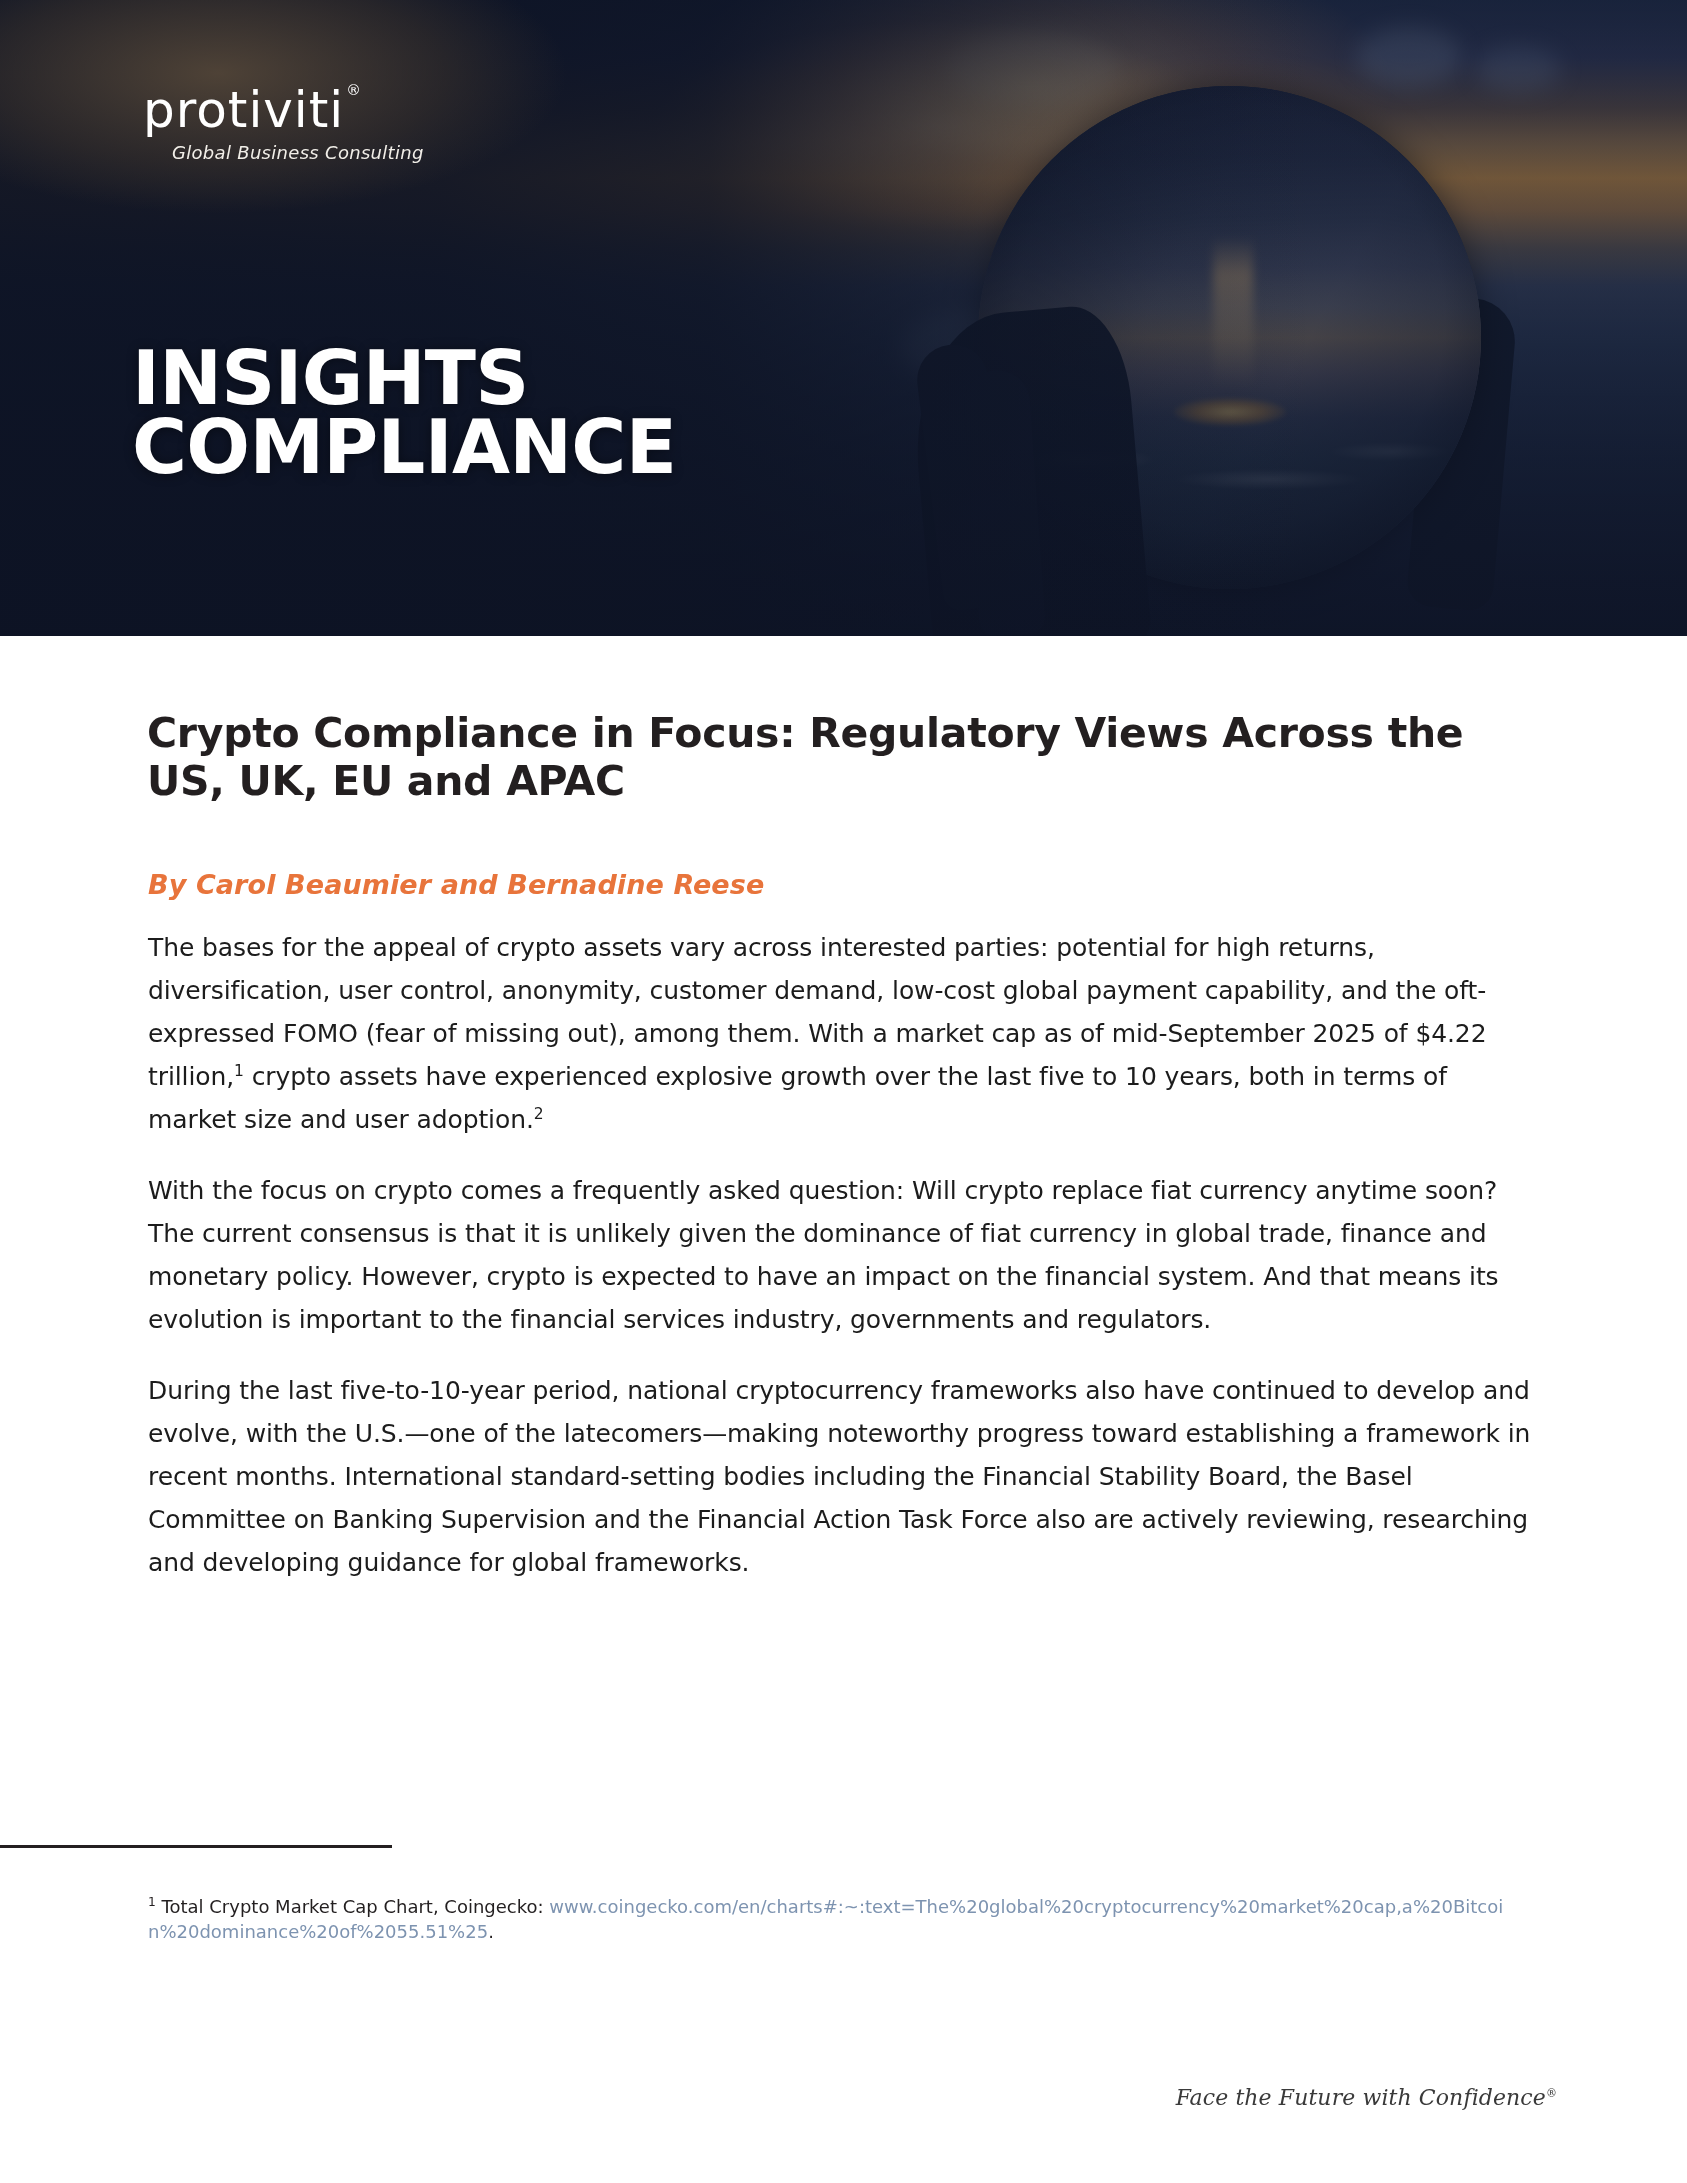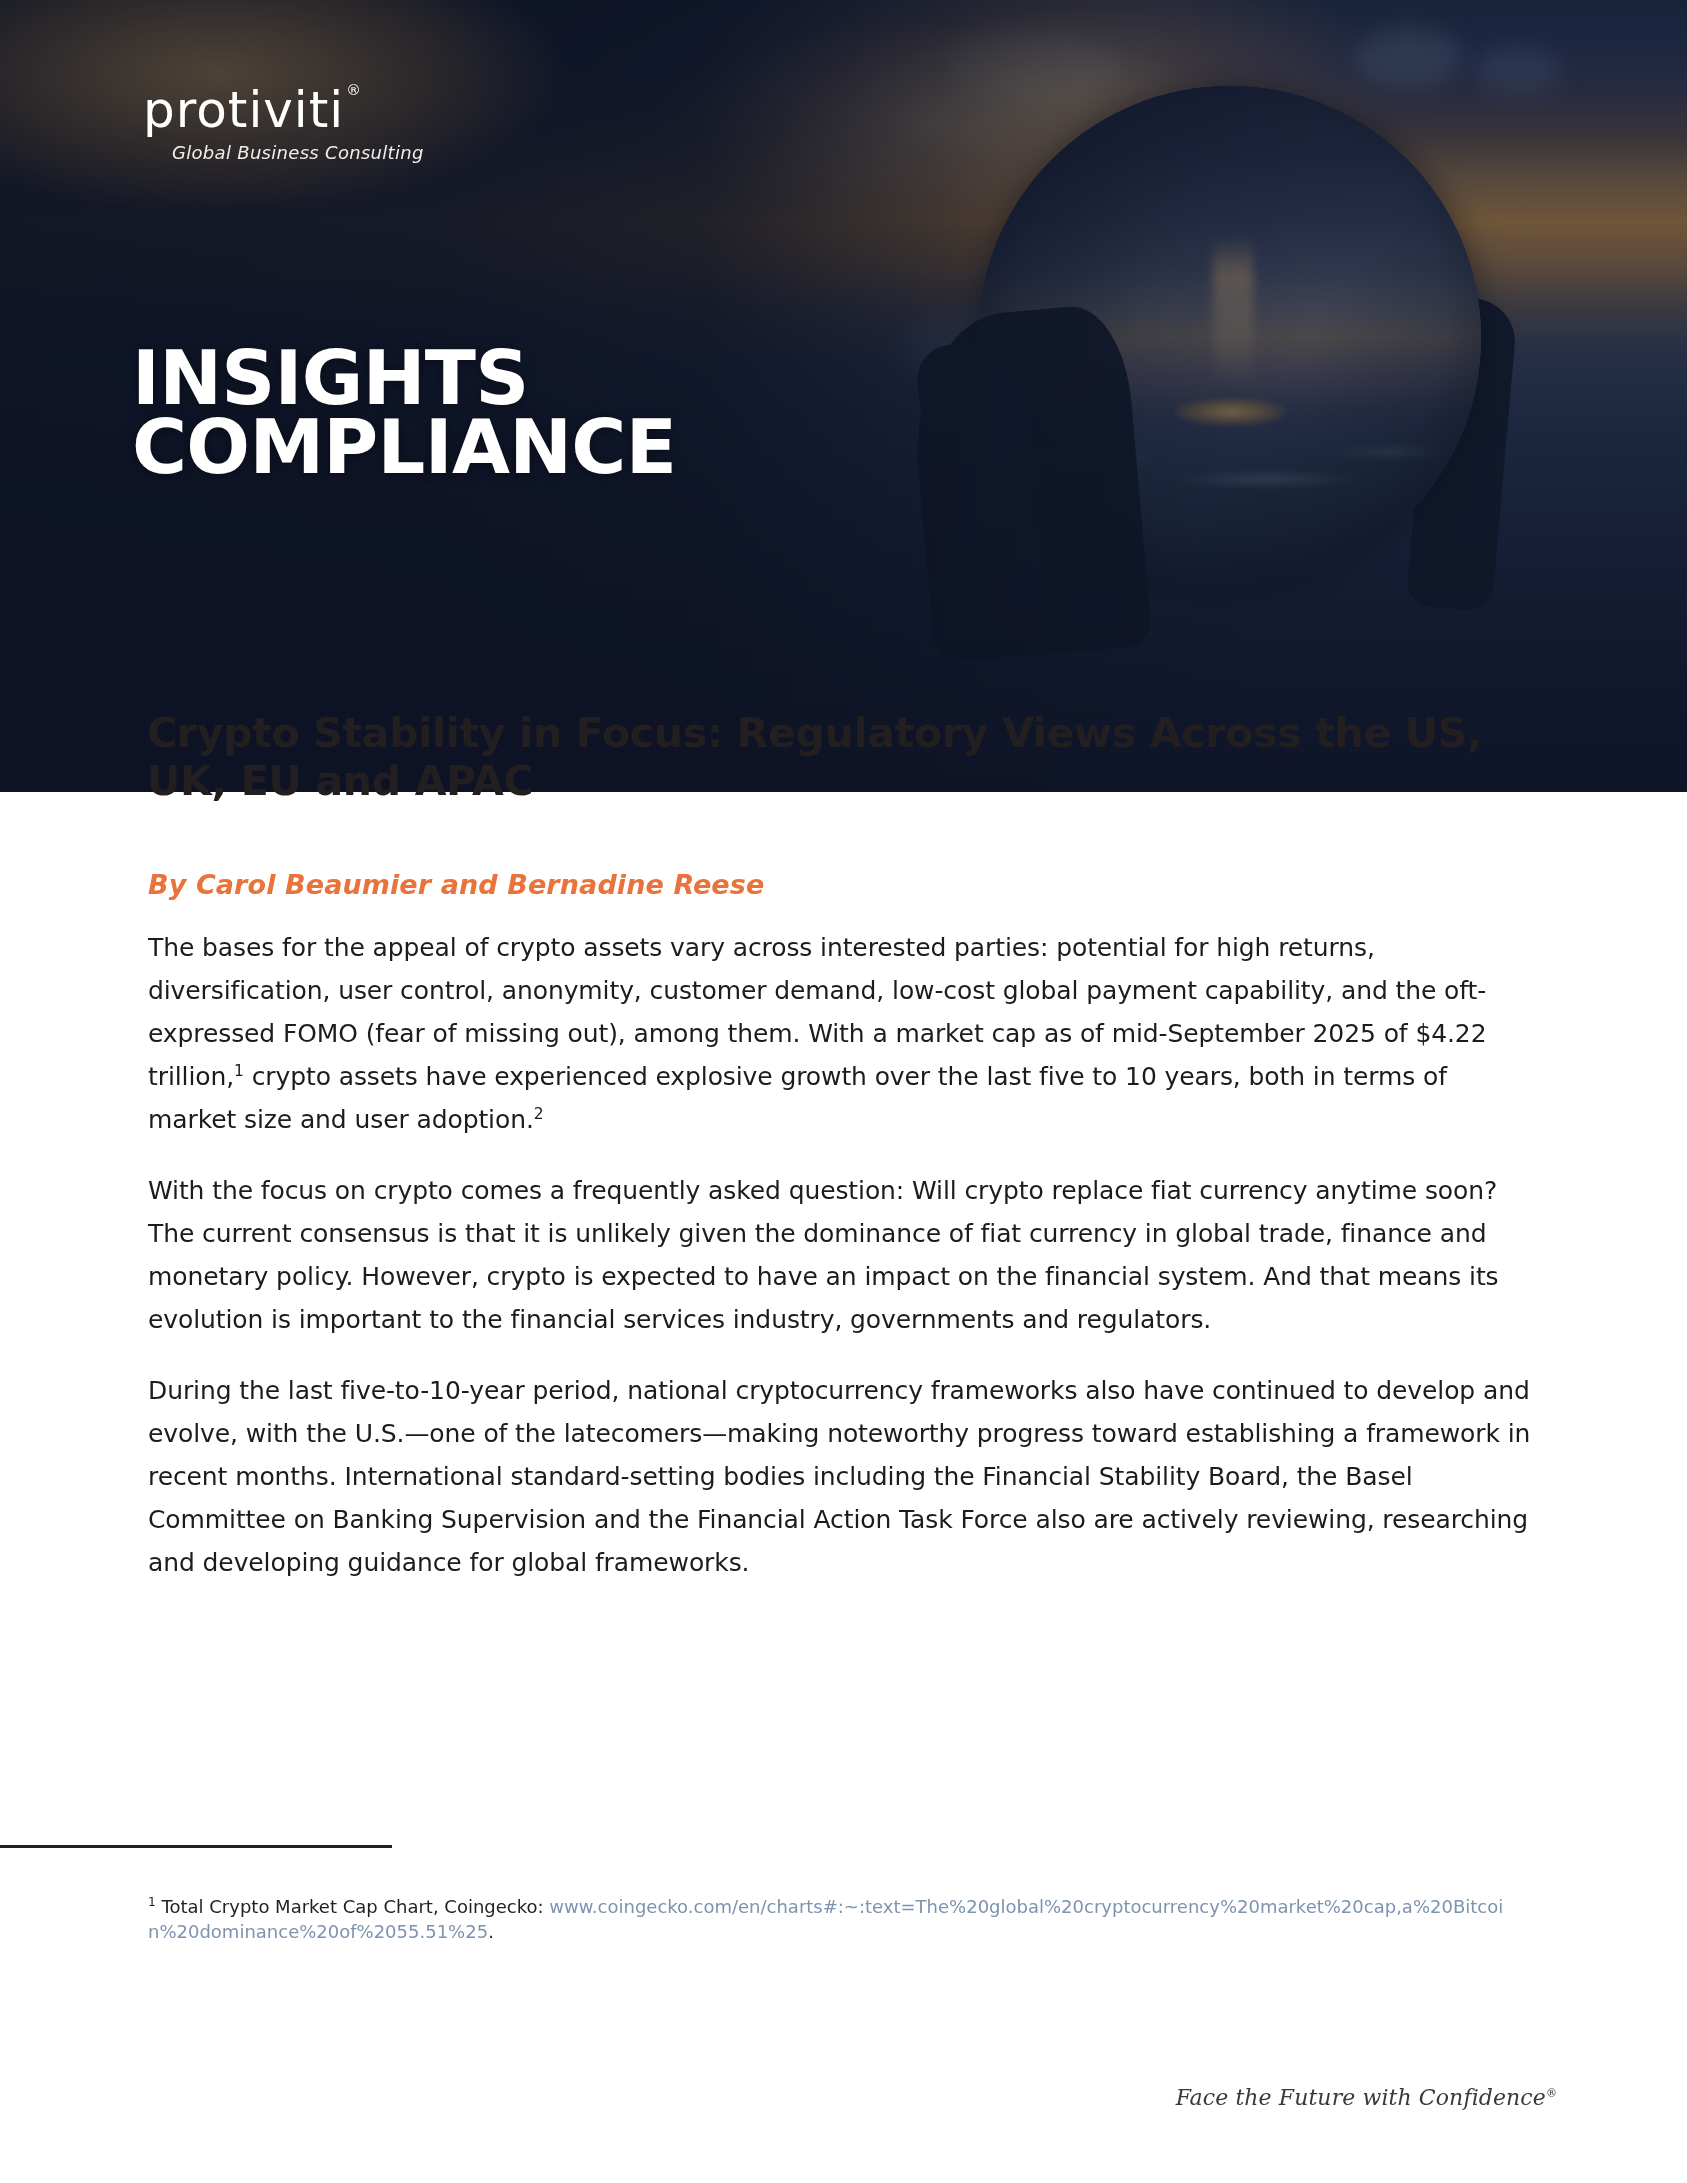--- a/index.html
+++ b/index.html
@@ -16,21 +16,21 @@
     width: 1687px;
     height: 2183px;
     background: #ffffff;
     overflow: hidden;
   }
 
   
   .hero {
     position: relative;
     width: 1687px;
-    height: 792px;
+    height: 636px;
     overflow: hidden;
     background: #a21caf;
   }
 
   
   .hero-photo {
     position: absolute;
     inset: 0;
     background:
       
@@ -392,21 +392,21 @@
 
     <div class="hero-title">
       <div>INSIGHTS</div>
       <div>COMPLIANCE</div>
     </div>
   </div>
 
   <div class="content">
 
     <h1 class="article-title">
-      <span>Crypto Stability in Focus: Regulatory Views</span>
+      <span>Crypto Compliance in Focus: Regulatory Views</span>
       <span>Across the US, UK, EU and APAC</span>
     </h1>
 
     <div class="byline">By Carol Beaumier and Bernadine Reese</div>
 
     <div class="body-copy" id="body-copy">
         <p>The bases for the appeal of crypto assets vary across interested parties: potential for high returns, diversification, user control, anonymity, customer demand, low-cost global payment capability, and the oft-expressed FOMO (fear of missing out), among them. With a market cap as of mid-September 2025 of $4.22 trillion,<sup>1</sup> crypto assets have experienced explosive growth over the last five to 10 years, both in terms of market size and user adoption.<sup>2</sup></p>
         <p>With the focus on crypto comes a frequently asked question: Will crypto replace fiat currency anytime soon? The current consensus is that it is unlikely given the dominance of fiat currency in global trade, finance and monetary policy. However, crypto is expected to have an impact on the financial system. And that means its evolution is important to the financial services industry, governments and regulators.</p>
         <p>During the last five-to-10-year period, national cryptocurrency frameworks also have continued to develop and evolve, with the U.S.—one of the latecomers—making noteworthy progress toward establishing a framework in recent months. International standard-setting bodies including the Financial Stability Board, the Basel Committee on Banking Supervision and the Financial Action Task Force also are actively reviewing, researching and developing guidance for global frameworks.</p>
       </div>

